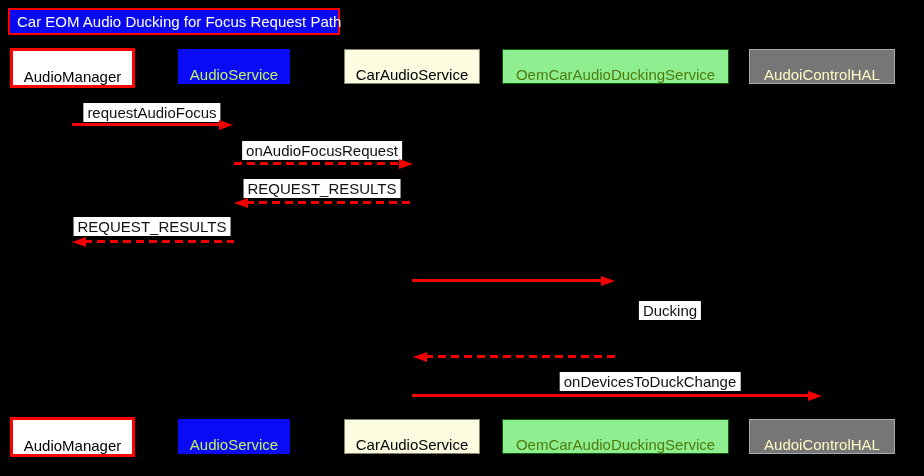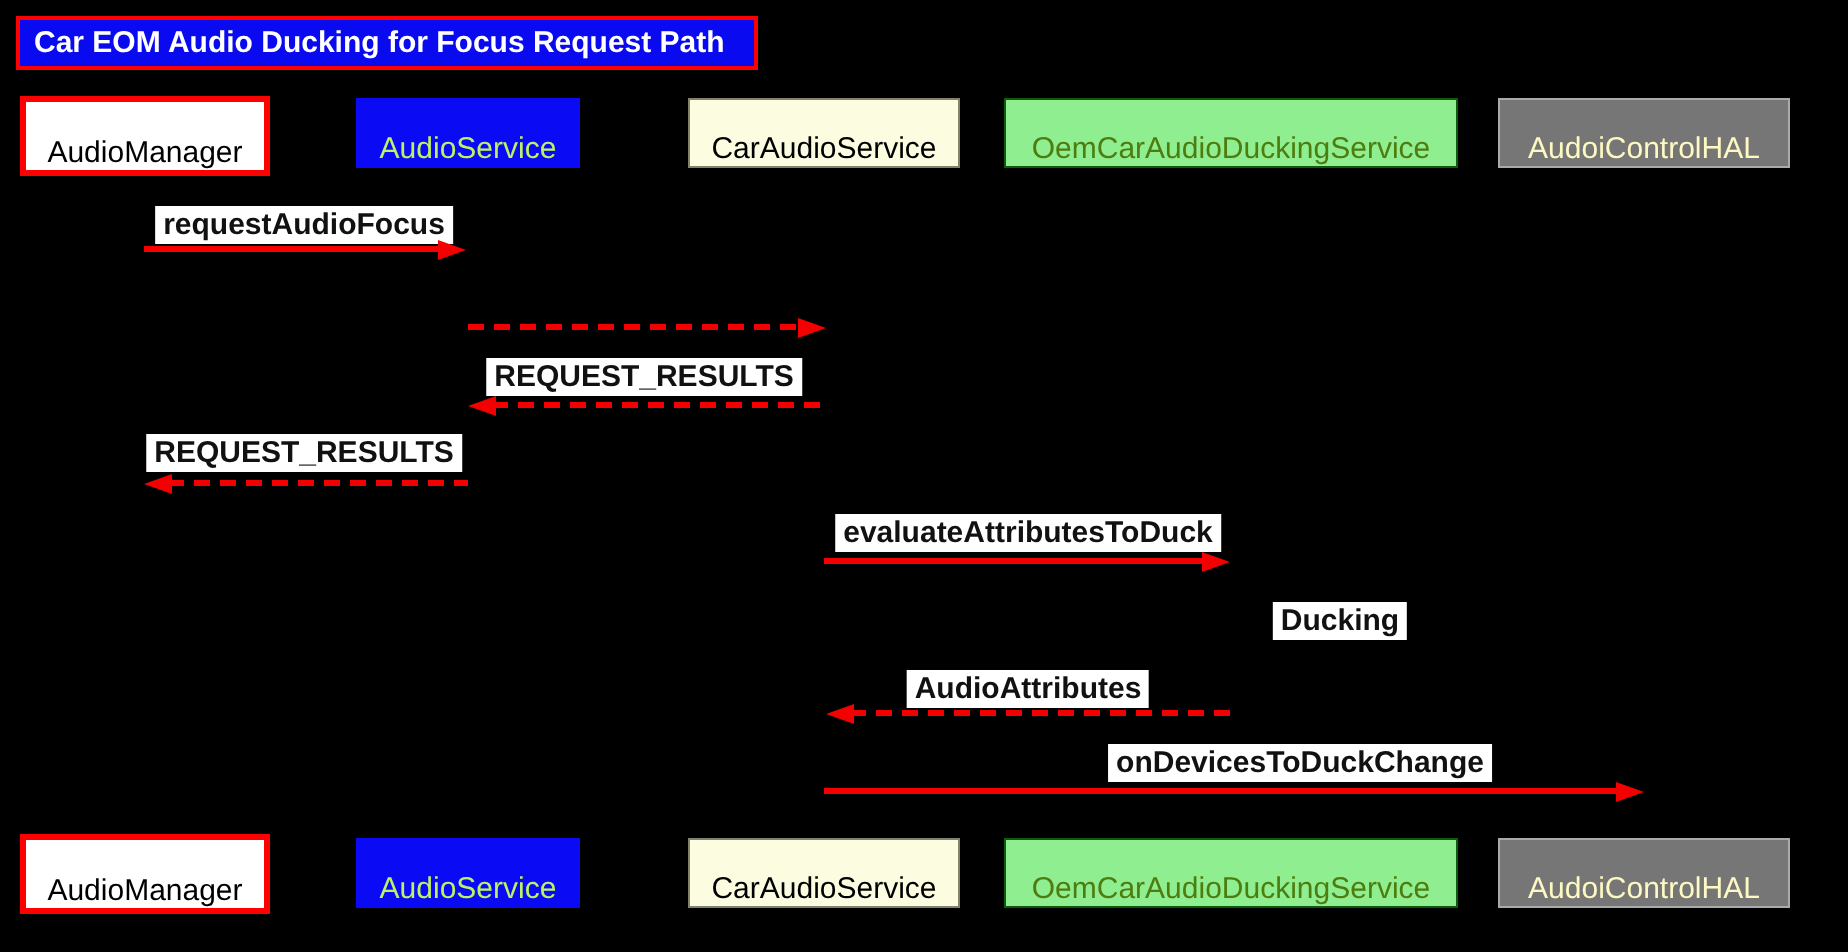--- a/index.html
+++ b/index.html
@@ -12,32 +12,32 @@
     position:absolute;display:flex;align-items:flex-end;justify-content:center;
     font-size:15px;box-sizing:border-box;white-space:nowrap;
   }
   .p-audiomanager{background:#ffffff;border:3px solid #ff0000;color:#000000;}
   .p-audioservice{background:#0a0af5;border:1px solid #0a0af5;color:#bef264;}
   .p-caraudioservice{background:#fcfce1;border:1px solid #83836b;color:#000000;}
   .p-oemservice{background:#8fee8f;border:1px solid #0c5c0c;color:#4d7c0f;}
   .p-hal{background:#767676;border:1px solid #aaaaaa;color:#fef9c3;}
   
   .title{
-    position:absolute;left:8px;top:8px;width:371px;height:27px;
+    position:absolute;left:8px;top:8px;width:332px;height:27px;
     background:#0a0af0;border:2px solid #ff0000;box-sizing:border-box;
     color:#ffffff;font-size:15px;display:flex;align-items:center;
-    padding-left:7px;white-space:nowrap;font-weight:bold;
+    padding-left:7px;white-space:nowrap;
   }
   
   .lifeline{position:absolute;top:88px;height:329px;width:1px;background:#000000;}
   
   .msg-label{
     position:absolute;transform:translateX(-50%);
     background:#ffffff;color:#111111;font-size:15px;line-height:17px;
-    padding:1px 4px;white-space:nowrap;font-weight:bold;
+    padding:1px 4px;white-space:nowrap;
   }
   
   .arrow{position:absolute;height:10px;}
   .arrow .line{position:absolute;top:3px;height:3px;}
   .arrow.right .line{left:0;right:12px;}
   .arrow.left  .line{left:12px;right:0;}
   .solid .line{background:#f40000;}
   .dashed .line{background:repeating-linear-gradient(90deg,#f40000 0 8px,transparent 8px 13px);}
   .head{position:absolute;top:0;width:0;height:0;
     border-top:5px solid transparent;border-bottom:5px solid transparent;}
@@ -72,46 +72,45 @@
   <div class="participant p-hal" style="left:749px;top:49px;width:146px;height:35px">
     <span>AudoiControlHAL</span>
   </div>
 
   <span class="msg-label" style="left:152px;top:103px">requestAudioFocus</span>
   <div class="arrow solid right" style="left:72px;top:120px;width:161px">
     <div class="line"></div>
     <div class="head"></div>
   </div>
 
+  <span class="msg-label" style="left:322px;top:141px">onAudioFocusRequest</span>
   <div class="arrow dashed right" style="left:234px;top:159px;width:179px">
     <div class="line"></div>
     <div class="head"></div>
   </div>
 
   <span class="msg-label" style="left:322px;top:179px">REQUEST_RESULTS</span>
   <div class="arrow dashed left" style="left:234px;top:198px;width:179px">
     <div class="head"></div>
     <div class="line"></div>
   </div>
 
   <span class="msg-label" style="left:152px;top:217px">REQUEST_RESULTS</span>
   <div class="arrow dashed left" style="left:72px;top:237px;width:162px">
     <div class="head"></div>
     <div class="line"></div>
   </div>
 
-  <span class="msg-label" style="left:514px;top:257px">evaluateAttributesToDuck</span>
   <div class="arrow solid right" style="left:412px;top:276px;width:203px">
     <div class="line"></div>
     <div class="head"></div>
   </div>
 
   <span class="msg-label" style="left:670px;top:301px">Ducking</span>
 
-  <span class="msg-label" style="left:514px;top:335px">AudioAttributes</span>
   <div class="arrow dashed left" style="left:413px;top:352px;width:202px">
     <div class="head"></div>
     <div class="line"></div>
   </div>
 
   <span class="msg-label" style="left:650px;top:372px">onDevicesToDuckChange</span>
   <div class="arrow solid right" style="left:412px;top:391px;width:410px">
     <div class="line"></div>
     <div class="head"></div>
   </div>

